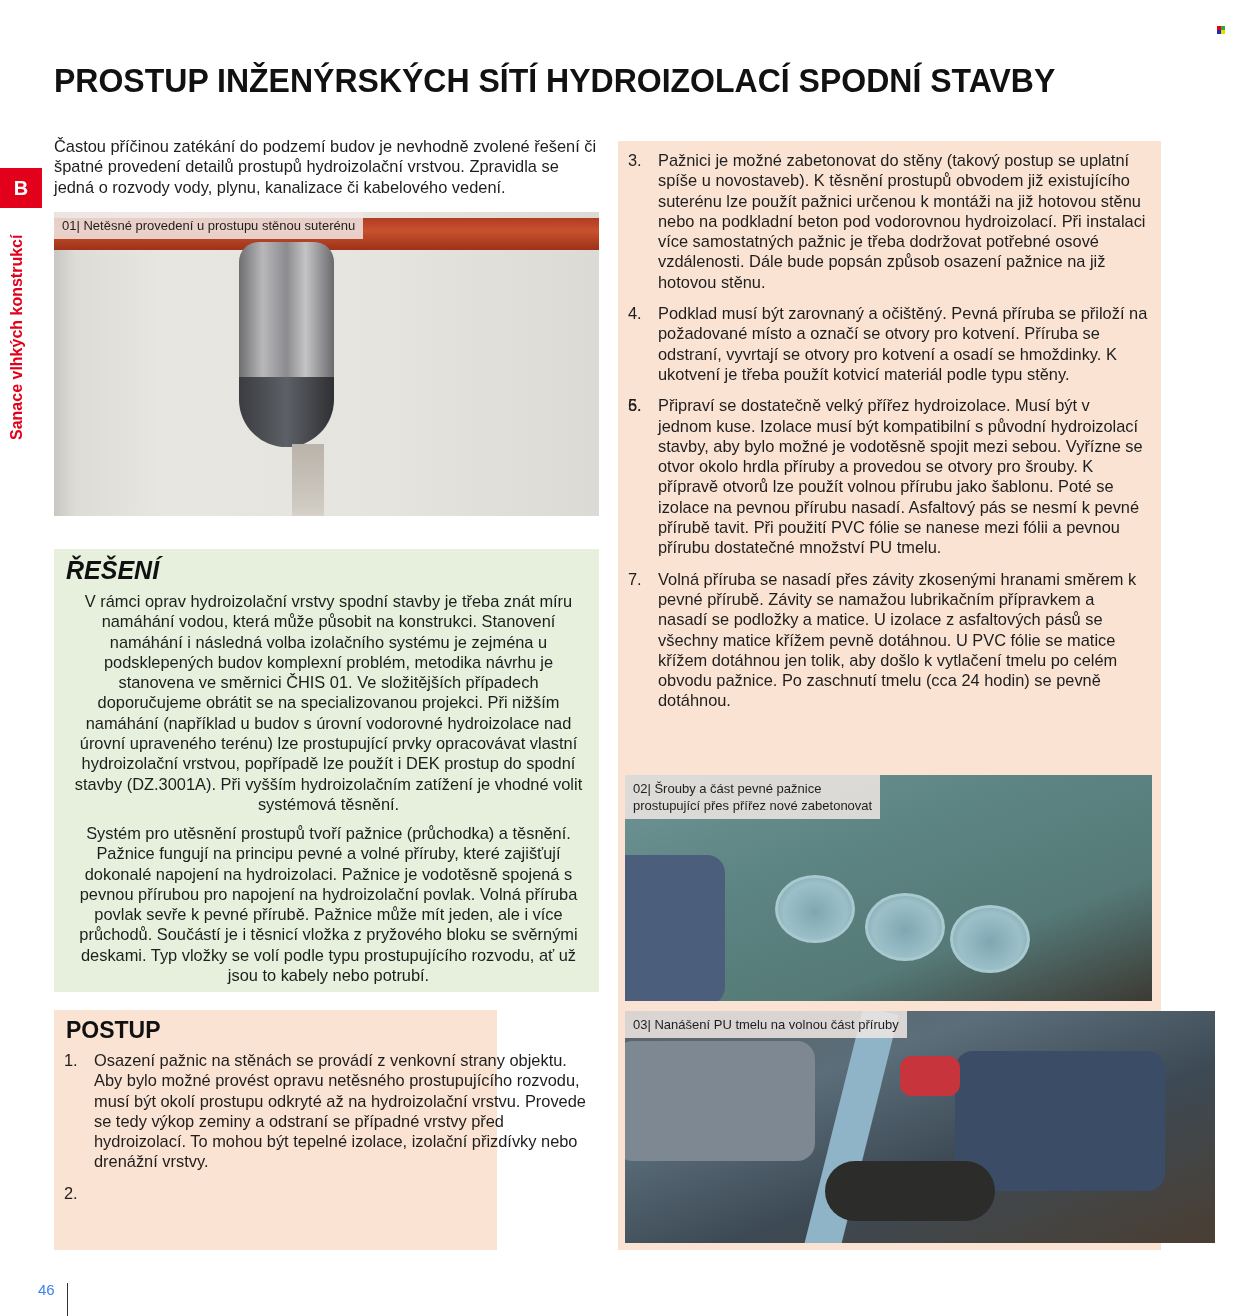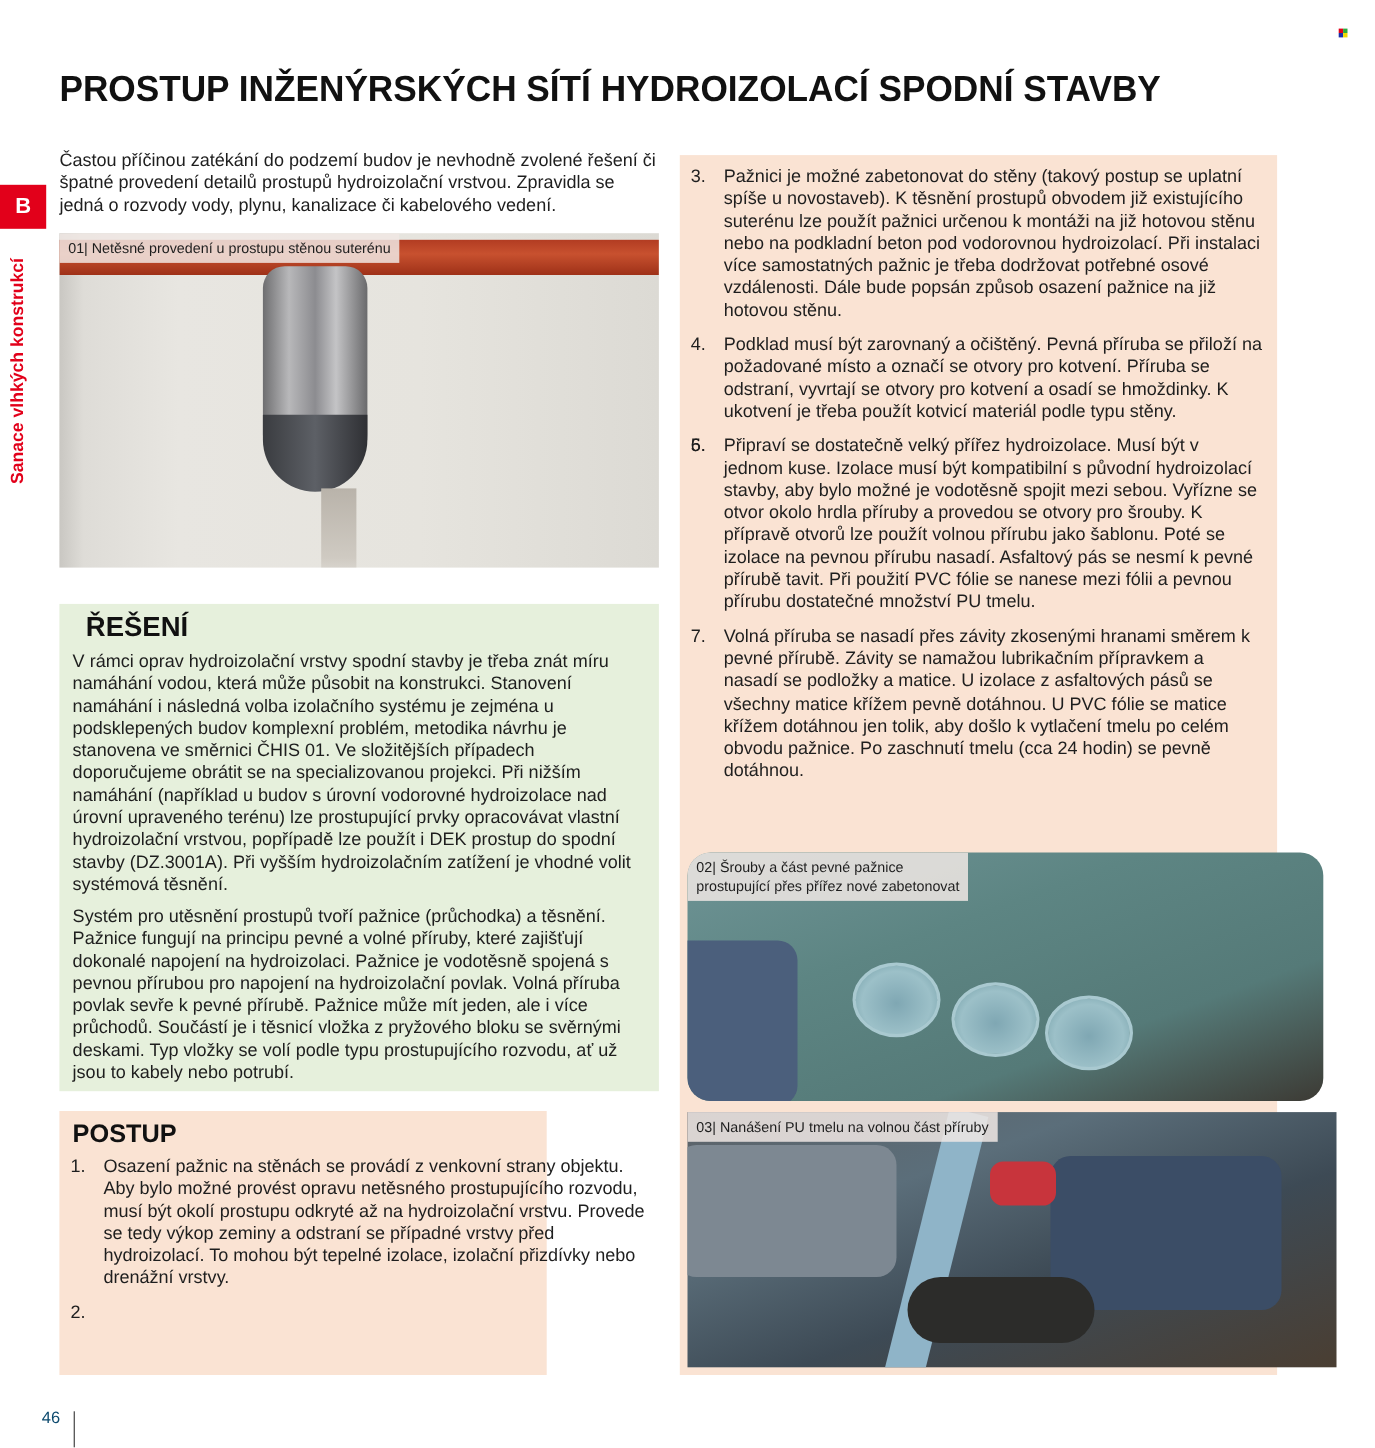--- a/index.html
+++ b/index.html
@@ -57,49 +57,48 @@
   }
   .box {
     position: absolute; padding: 0;
   }
   .green-box { left: 54px; top: 549px; width: 545px; height: 443px; background: #e6f0dc; }
   .peach-box-left { left: 54px; top: 1010px; width: 443px; height: 240px; background: #fae3d3; }
   .peach-box-right { left: 618px; top: 141px; width: 543px; height: 1109px; background: #fae3d3; }
   .box h2 {
     margin: 0; font-weight: bold; font-size: 25px; color: #111;
   }
-  .green-box h2 { position: absolute; left: 24px; top: 7px; }
+  .green-box h2 { position: absolute; left: 12px; top: 7px; font-style: italic; }
   .peach-box-left h2 { position: absolute; left: 12px; top: 7px; font-size: 23px; }
   .para {
-    position: absolute; margin: 0; font-size: 16.4px; line-height: 20.3px;
+    position: absolute; margin: 0; font-size: 16.4px; line-height: 20.3px; text-align: center;
   }
   ol.steps { list-style: none; margin: 0; padding: 0; position: absolute; }
   ol.steps li { position: relative; padding-left: 40px; font-size: 16.4px; line-height: 20.3px; margin-bottom: 11px; }
   ol.steps li .num { position: absolute; left: 10px; top: 0; }
   .photo2 {
-    left: 625px; top: 775px; width: 578px; height: 226px;
+    left: 625px; top: 775px; width: 527px; height: 226px;
     background: linear-gradient(160deg, #6f9496 0%, #5d8583 35%, #557a78 70%, #3c3a34 100%);
-    border-radius: 21px;
   }
   .photo3 {
     left: 625px; top: 1011px; width: 590px; height: 232px;
     background: linear-gradient(160deg, #5c6268 0%, #5b6e7a 30%, #3d4a55 60%, #4a3e32 100%);
   }
   .ring {
     position: absolute; width: 74px; height: 62px; border-radius: 50%;
     background: radial-gradient(ellipse at 50% 55%, #7fa7b3 0%, #9cc0c8 60%, #6e9aa3 100%);
     border: 3px solid #a9c9d0;
   }
   .strip {
     position: absolute; left: 238px; top: 0; width: 36px; height: 260px;
     background: #8fb4c8; transform: rotate(14deg); transform-origin: top;
   }
   .sleeve { position: absolute; background: #3b4d66; border-radius: 18px; }
   .glove { position: absolute; background: #c8343c; border-radius: 12px; }
-  .page-num { position: absolute; left: 38px; top: 1281px; font-size: 15px; color: #0c4a6e; }
+  .page-num { position: absolute; left: 38px; top: 1281px; font-size: 15px; color: #3b82f6; }
   .page-rule { position: absolute; left: 67px; top: 1283px; width: 1px; height: 33px; background: #333; }
 </style>
 </head>
 <body>
 
 <div class="corner-logo">
   <span style="left:0;top:0;background:#e2001a"></span>
   <span style="left:4px;top:0;background:#2eaa3c"></span>
   <span style="left:0;top:4px;background:#1a2ea8"></span>
   <span style="left:4px;top:4px;background:#f0d800"></span>

